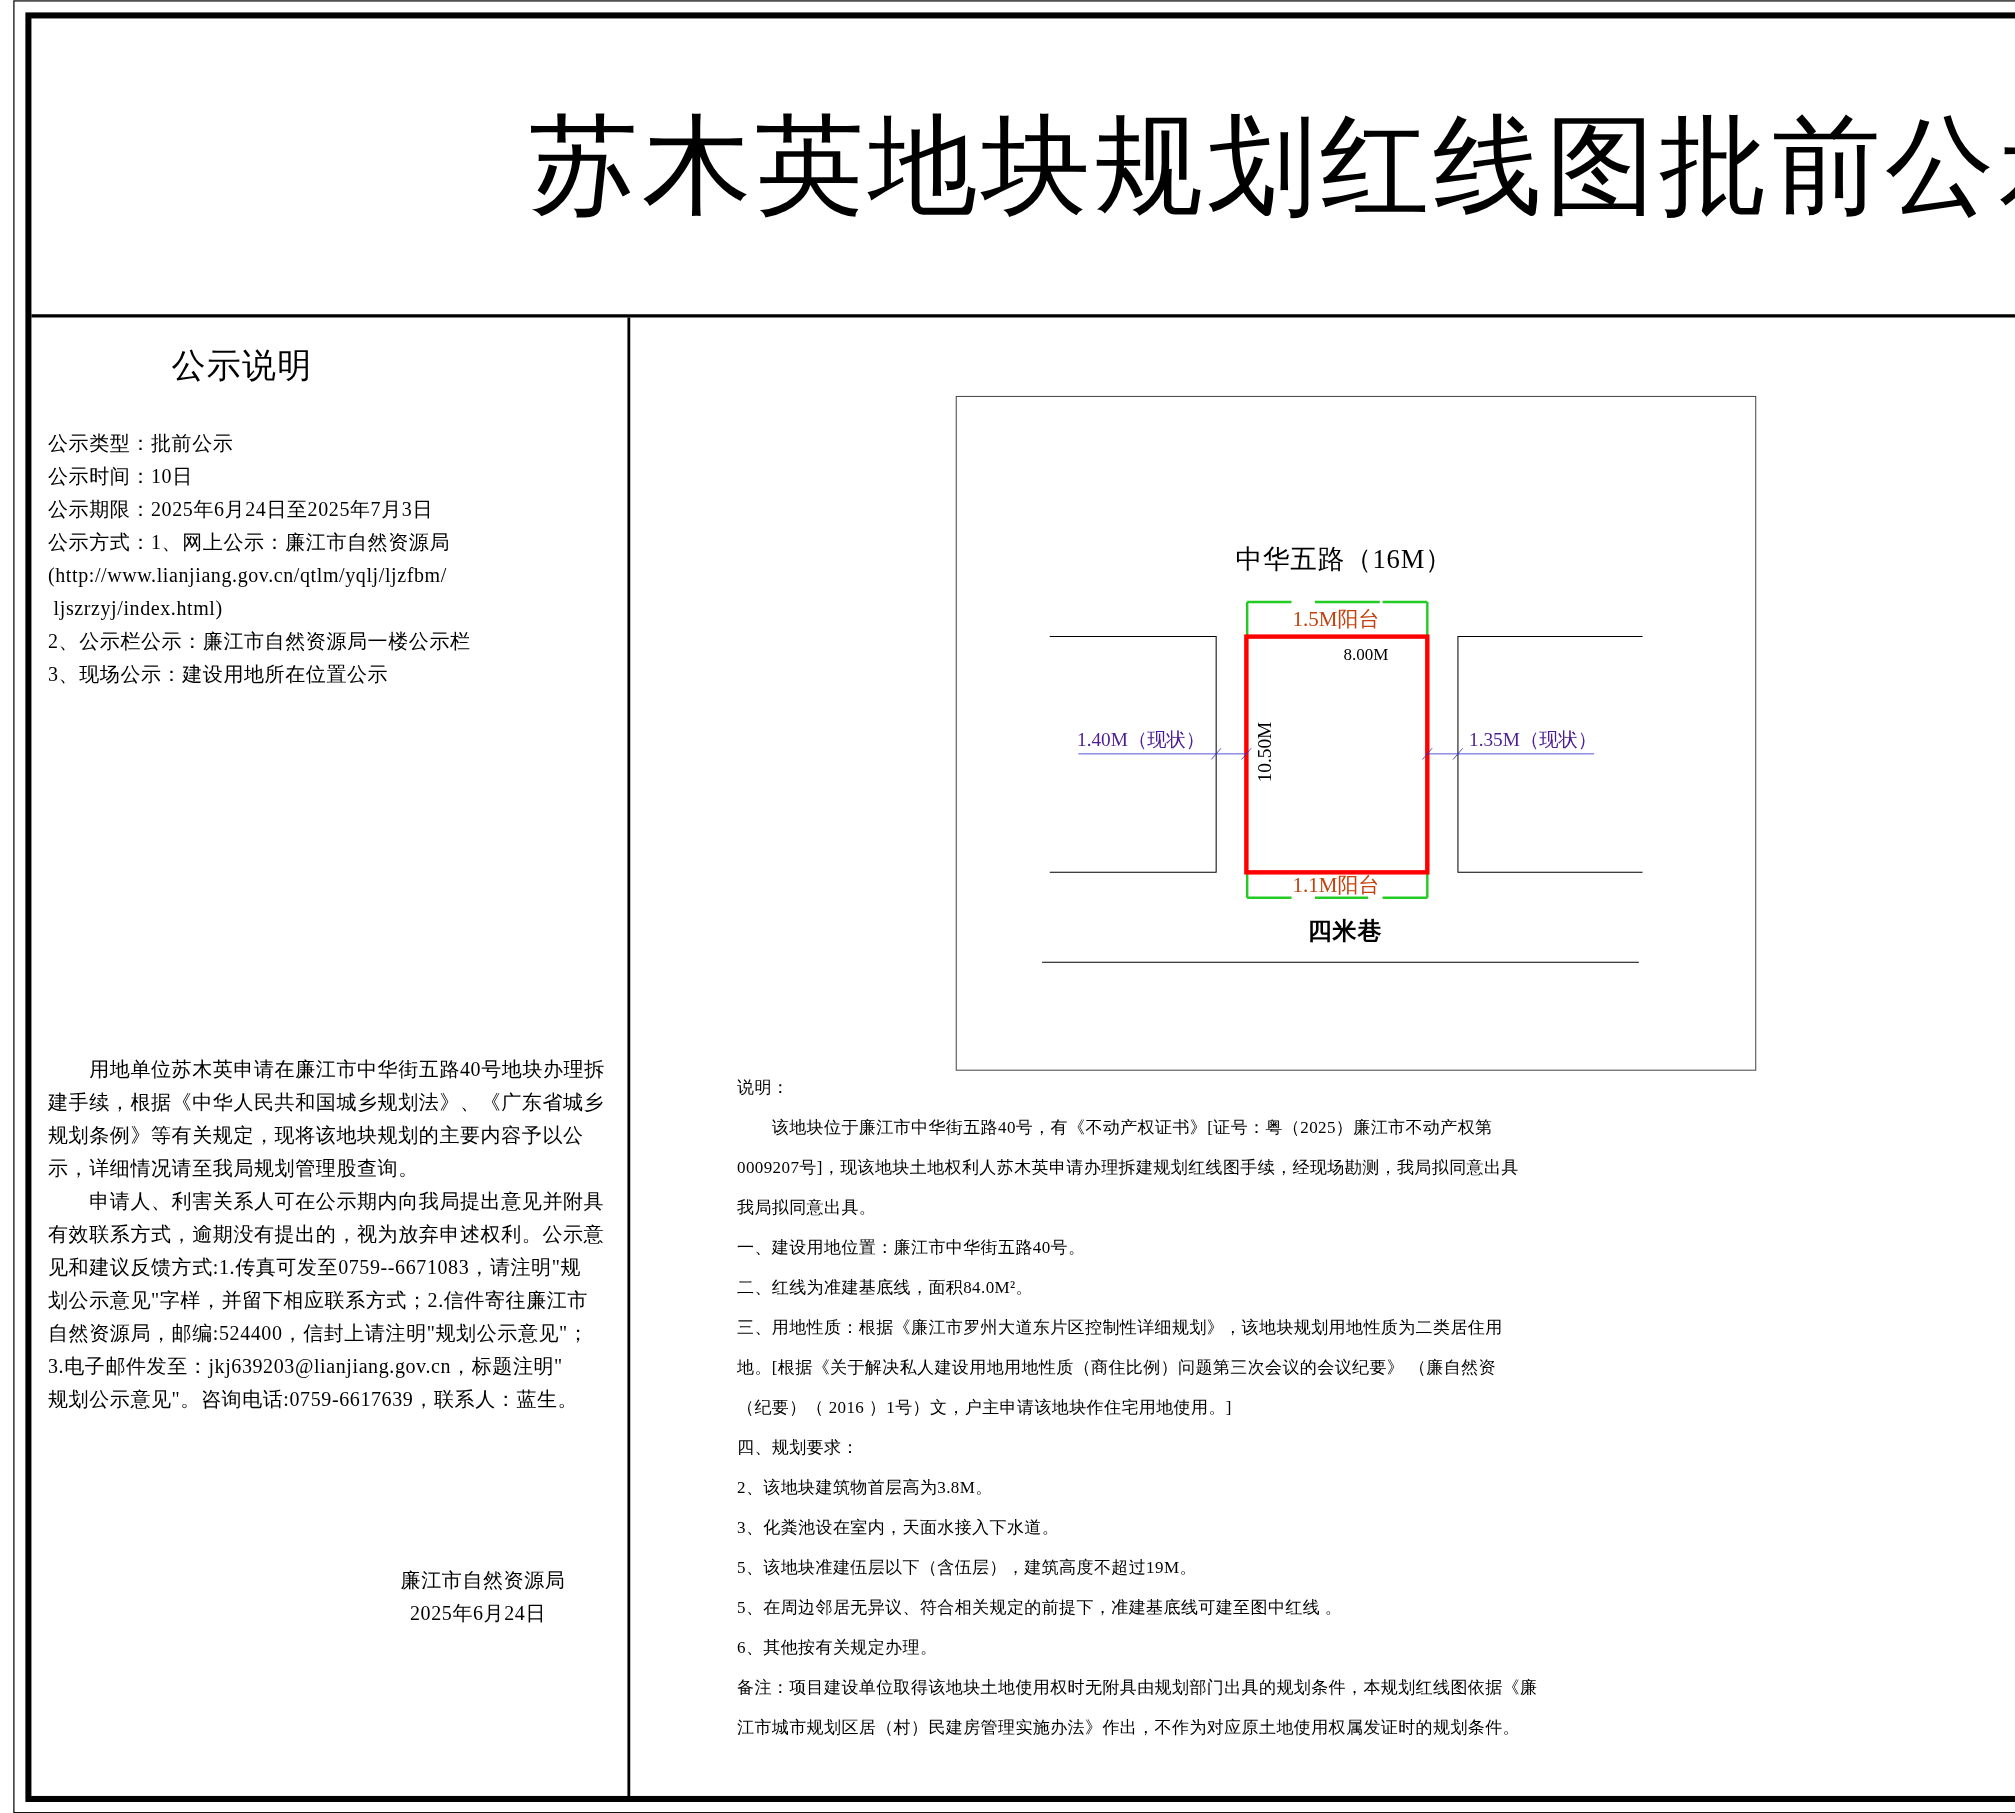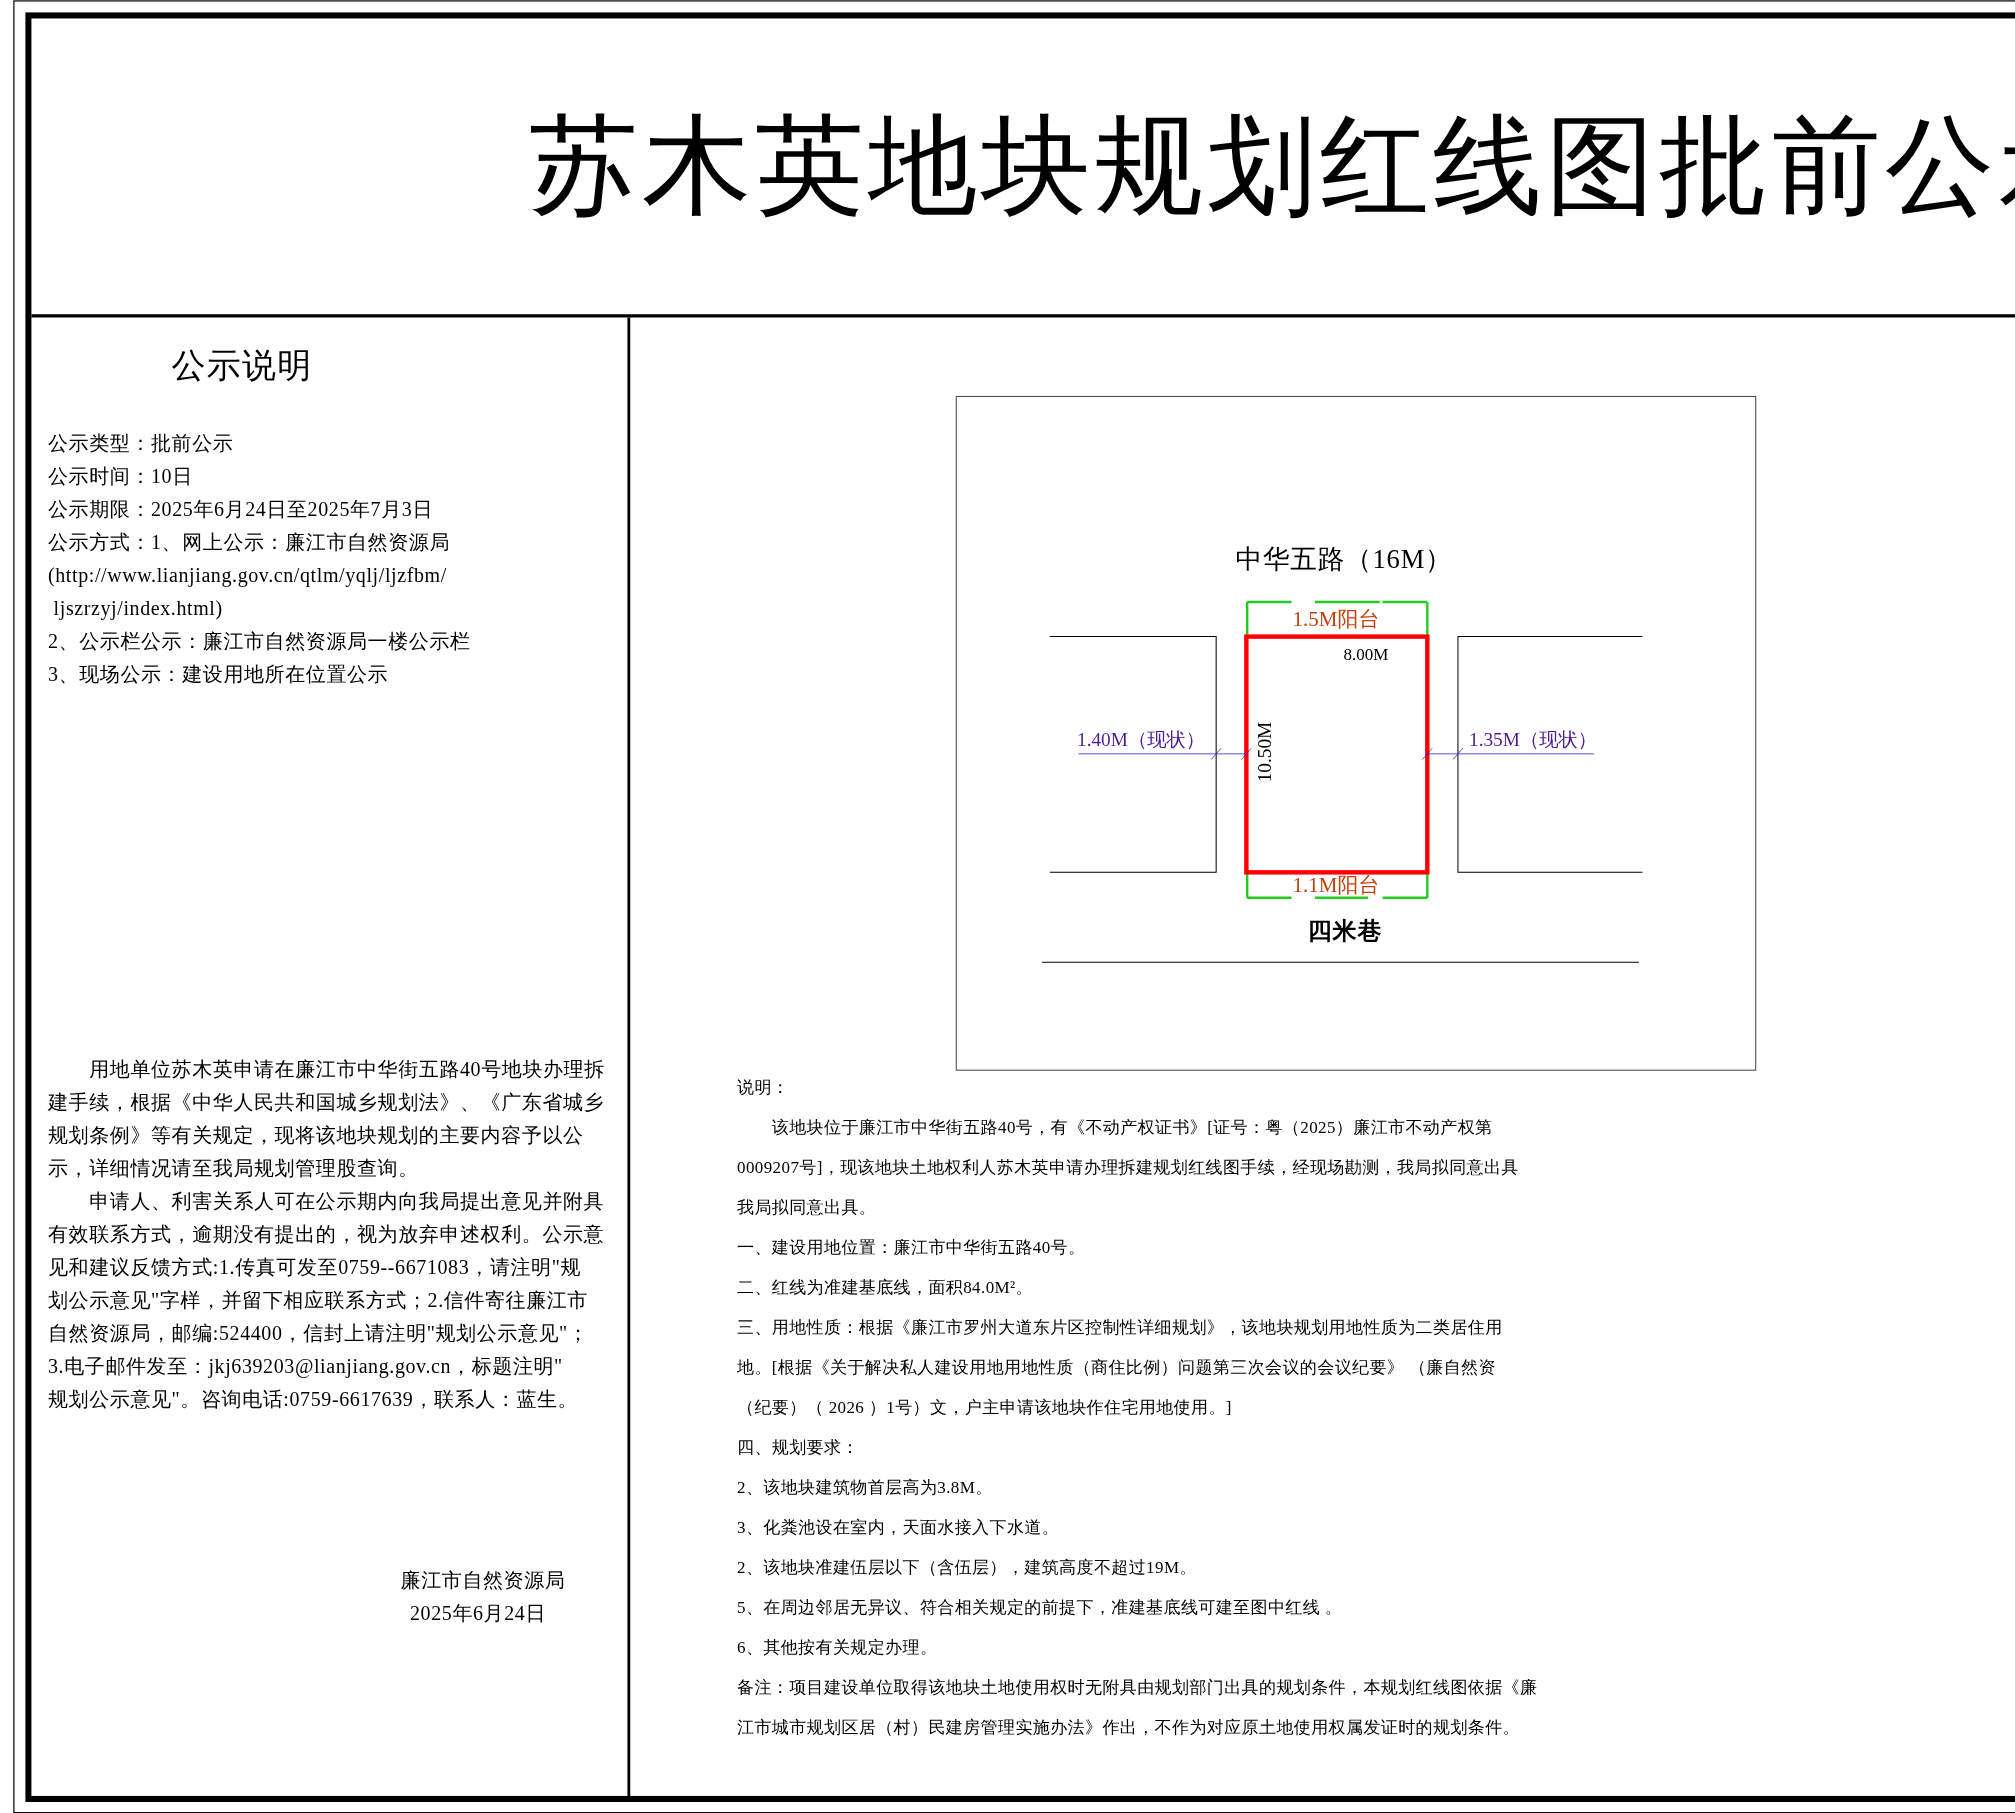--- a/index.html
+++ b/index.html
@@ -223,25 +223,25 @@
 
     <div class="expl-block">
       <span class="line">说明：</span>
       <span class="line">　　该地块位于廉江市中华街五路40号，有《不动产权证书》[证号：粤（2025）廉江市不动产权第</span>
       <span class="line">0009207号]，现该地块土地权利人苏木英申请办理拆建规划红线图手续，经现场勘测，我局拟同意出具</span>
       <span class="line">我局拟同意出具。</span>
       <span class="line">一、建设用地位置：廉江市中华街五路40号。</span>
       <span class="line">二、红线为准建基底线，面积84.0M²。</span>
       <span class="line">三、用地性质：根据《廉江市罗州大道东片区控制性详细规划》，该地块规划用地性质为二类居住用</span>
       <span class="line">地。[根据《关于解决私人建设用地用地性质（商住比例）问题第三次会议的会议纪要》 （廉自然资</span>
-      <span class="line">（纪要）（ 2026 ）1号）文，户主申请该地块作住宅用地使用。]</span>
+      <span class="line">（纪要）（ 2016 ）1号）文，户主申请该地块作住宅用地使用。]</span>
       <span class="line">四、规划要求：</span>
       <span class="line">2、该地块建筑物首层高为3.8M。</span>
       <span class="line">3、化粪池设在室内，天面水接入下水道。</span>
-      <span class="line">2、该地块准建伍层以下（含伍层），建筑高度不超过19M。</span>
+      <span class="line">5、该地块准建伍层以下（含伍层），建筑高度不超过19M。</span>
       <span class="line">5、在周边邻居无异议、符合相关规定的前提下，准建基底线可建至图中红线 。</span>
       <span class="line">6、其他按有关规定办理。</span>
       <span class="line">备注：项目建设单位取得该地块土地使用权时无附具由规划部门出具的规划条件，本规划红线图依据《廉</span>
       <span class="line">江市城市规划区居（村）民建房管理实施办法》作出，不作为对应原土地使用权属发证时的规划条件。</span>
     </div>
   </div>
 
   <div>
 
     <div>

